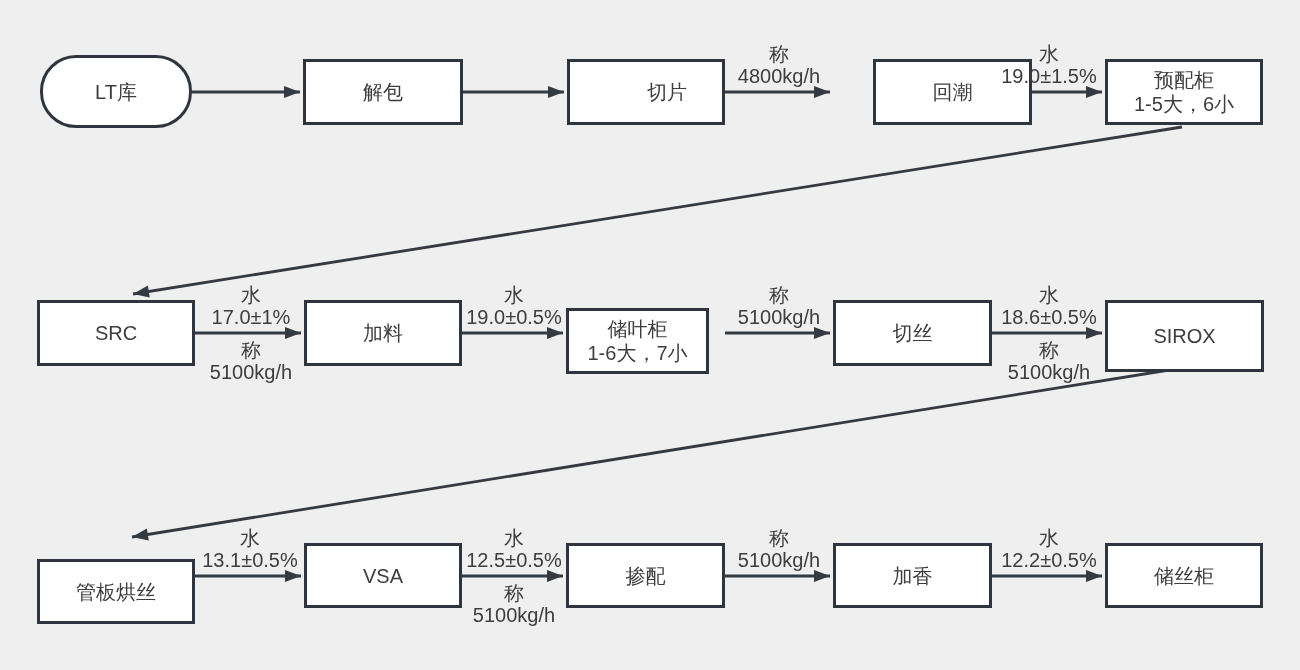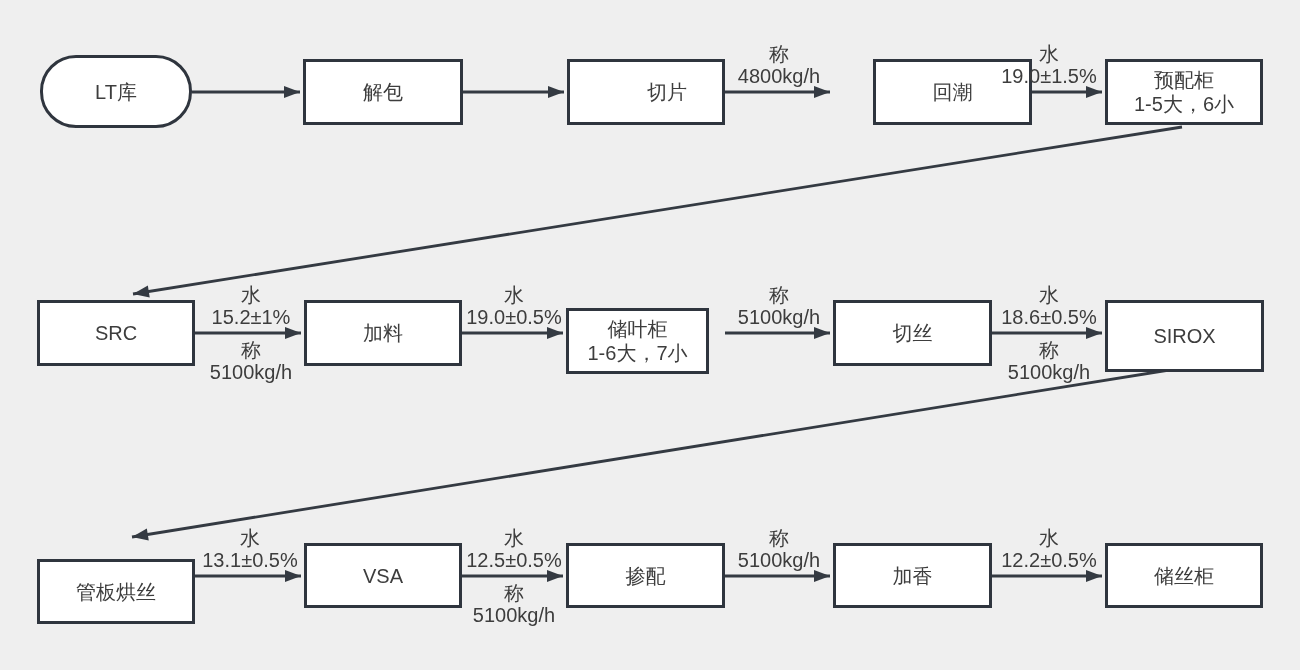--- a/index.html
+++ b/index.html
@@ -112,21 +112,21 @@
     <span>称</span>
     <span>4800kg/h</span>
   </div>
   <div class="elabel" style="left:1049px;top:44px;">
     <span>水</span>
     <span>19.0±1.5%</span>
   </div>
 
   <div class="elabel" style="left:251px;top:285px;">
     <span>水</span>
-    <span>15.2±1%</span>
+    <span>17.0±1%</span>
   </div>
   <div class="elabel" style="left:251px;top:340px;">
     <span>称</span>
     <span>5100kg/h</span>
   </div>
   <div class="elabel" style="left:514px;top:285px;">
     <span>水</span>
     <span>19.0±0.5%</span>
   </div>
   <div class="elabel" style="left:779px;top:285px;">

